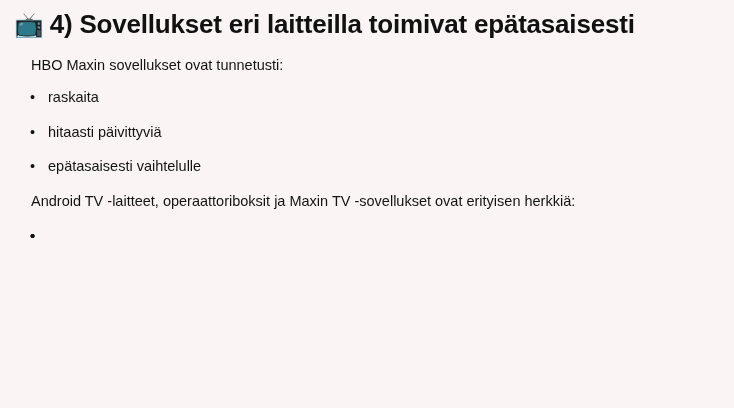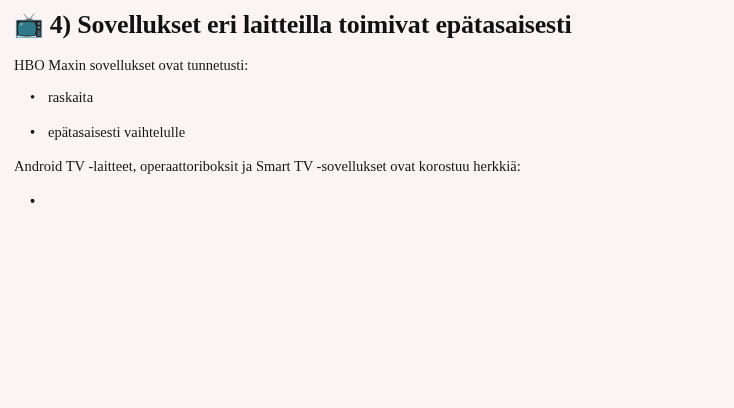--- a/index.html
+++ b/index.html
@@ -13,38 +13,37 @@
     font-family: "Liberation Sans", sans-serif;
     color: #121212;
     overflow: hidden;
   }
   .page {
     box-sizing: border-box;
     width: 734px;
     height: 408px;
     padding: 8px 14px 0 14px;
     background: #faf4f4;
-    font-family: Liberation Serif, serif;
   }
   .heading {
     font-size: 26px;
     font-weight: bold;
     line-height: 1.3;
     letter-spacing: -0.2px;
     margin: 0 0 14px 0;
     color: #111111;
   }
   .heading .tv-icon {
     font-size: 24px;
     margin-right: 6px;
   }
   .para {
     font-size: 14.5px;
     line-height: 1.35;
-    margin: 0 0 13px 0;
+    margin: 0 0 13px 17px;
     color: #141414;
   }
   .bullets {
     list-style: none;
     margin: 0 0 13px 0;
     padding: 0;
   }
   .bullets li {
     position: relative;
     font-size: 14.5px;
@@ -77,30 +76,31 @@
 
   <p class="para">HBO Maxin sovellukset ovat tunnetusti:</p>
 
   <ul class="bullets">
     <li>
       <span class="dot">•</span>
       <span>raskaita</span>
     </li>
     <li>
       <span class="dot">•</span>
+      <span>hitaasti päivittyviä</span>
     </li>
     <li>
       <span class="dot">•</span>
       <span>epätasaisesti vaihtelulle</span>
     </li>
   </ul>
 
   <div class="block-gap"></div>
 
-  <p class="para">Android TV -laitteet, operaattoriboksit ja Smart TV -sovellukset ovat korostuu herkkiä:</p>
+  <p class="para">Android TV -laitteet, operaattoriboksit ja Maxin TV -sovellukset ovat erityisen herkkiä:</p>
 
   <ul class="bullets">
     <li>
       <span class="dot">•</span>
     </li>
     <li>
       <span class="dot">•</span>
     </li>
     <li>
       <span class="dot">•</span>

